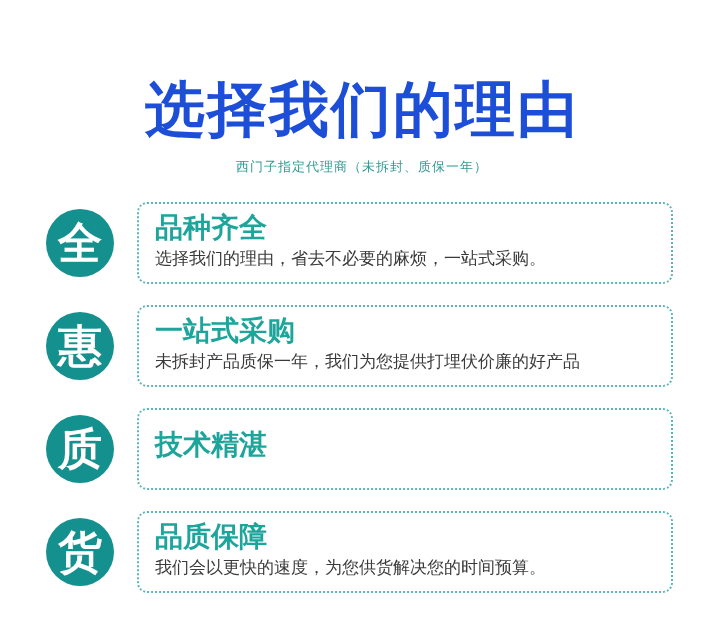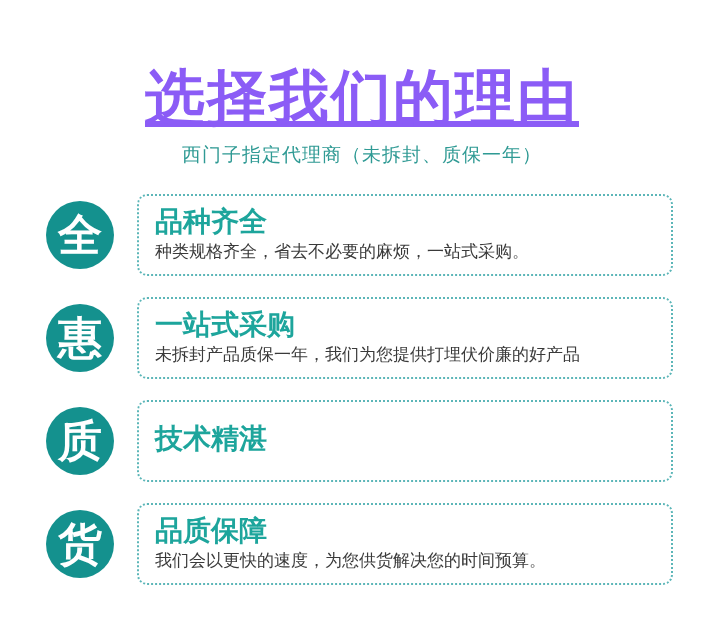--- a/index.html
+++ b/index.html
@@ -15,32 +15,31 @@
     width: 724px;
     height: 631px;
     box-sizing: border-box;
     background: #ffffff;
   }
   .header {
     text-align: center;
     padding-top: 64px;
   }
   .page-title {
-    margin: 0;
+    margin: 12px;
     font-family: "Liberation Serif", serif;
     font-weight: bold;
     font-size: 60px;
     line-height: 1.16;
     letter-spacing: 2px;
-    color: #8b5cf6;
-    text-decoration: underline;
+    color: #1d4ed8;
   }
   .page-subtitle {
     margin: 8px 0 0 0;
-    font-size: 19px;
+    font-size: 13px;
     letter-spacing: 1px;
     color: #2f9a94;
   }
   .features {
     margin: 26px 51px 0 46px;
     display: flex;
     flex-direction: column;
     gap: 21px;
   }
   .feature-row {
@@ -65,20 +64,21 @@
   .feature-card {
     flex: 1;
     box-sizing: border-box;
     min-height: 82px;
     border: 2px dotted #5cb6b8;
     border-radius: 10px;
     padding: 5px 16px 7px 16px;
     display: flex;
     flex-direction: column;
     justify-content: center;
+    font-family: Liberation Mono, monospace;
   }
   .feature-title {
     color: #1da59c;
     font-size: 28px;
     font-weight: bold;
     line-height: 1.15;
     margin: 2px 0 3px 0;
   }
   .feature-desc {
     color: #3a3a3a;
@@ -96,21 +96,21 @@
     <h1 class="page-title">选择我们的理由</h1>
     <p class="page-subtitle">西门子指定代理商（未拆封、质保一年）</p>
   </div>
 
   <div class="features">
 
     <div class="feature-row">
       <div class="feature-badge">全</div>
       <div class="feature-card">
         <div class="feature-title">品种齐全</div>
-        <p class="feature-desc">种类规格齐全，省去不必要的麻烦，一站式采购。</p>
+        <p class="feature-desc">选择我们的理由，省去不必要的麻烦，一站式采购。</p>
       </div>
     </div>
 
     <div class="feature-row">
       <div class="feature-badge">惠</div>
       <div class="feature-card">
         <div class="feature-title">一站式采购</div>
         <p class="feature-desc">未拆封产品质保一年，我们为您提供打埋伏价廉的好产品</p>
       </div>
     </div>

